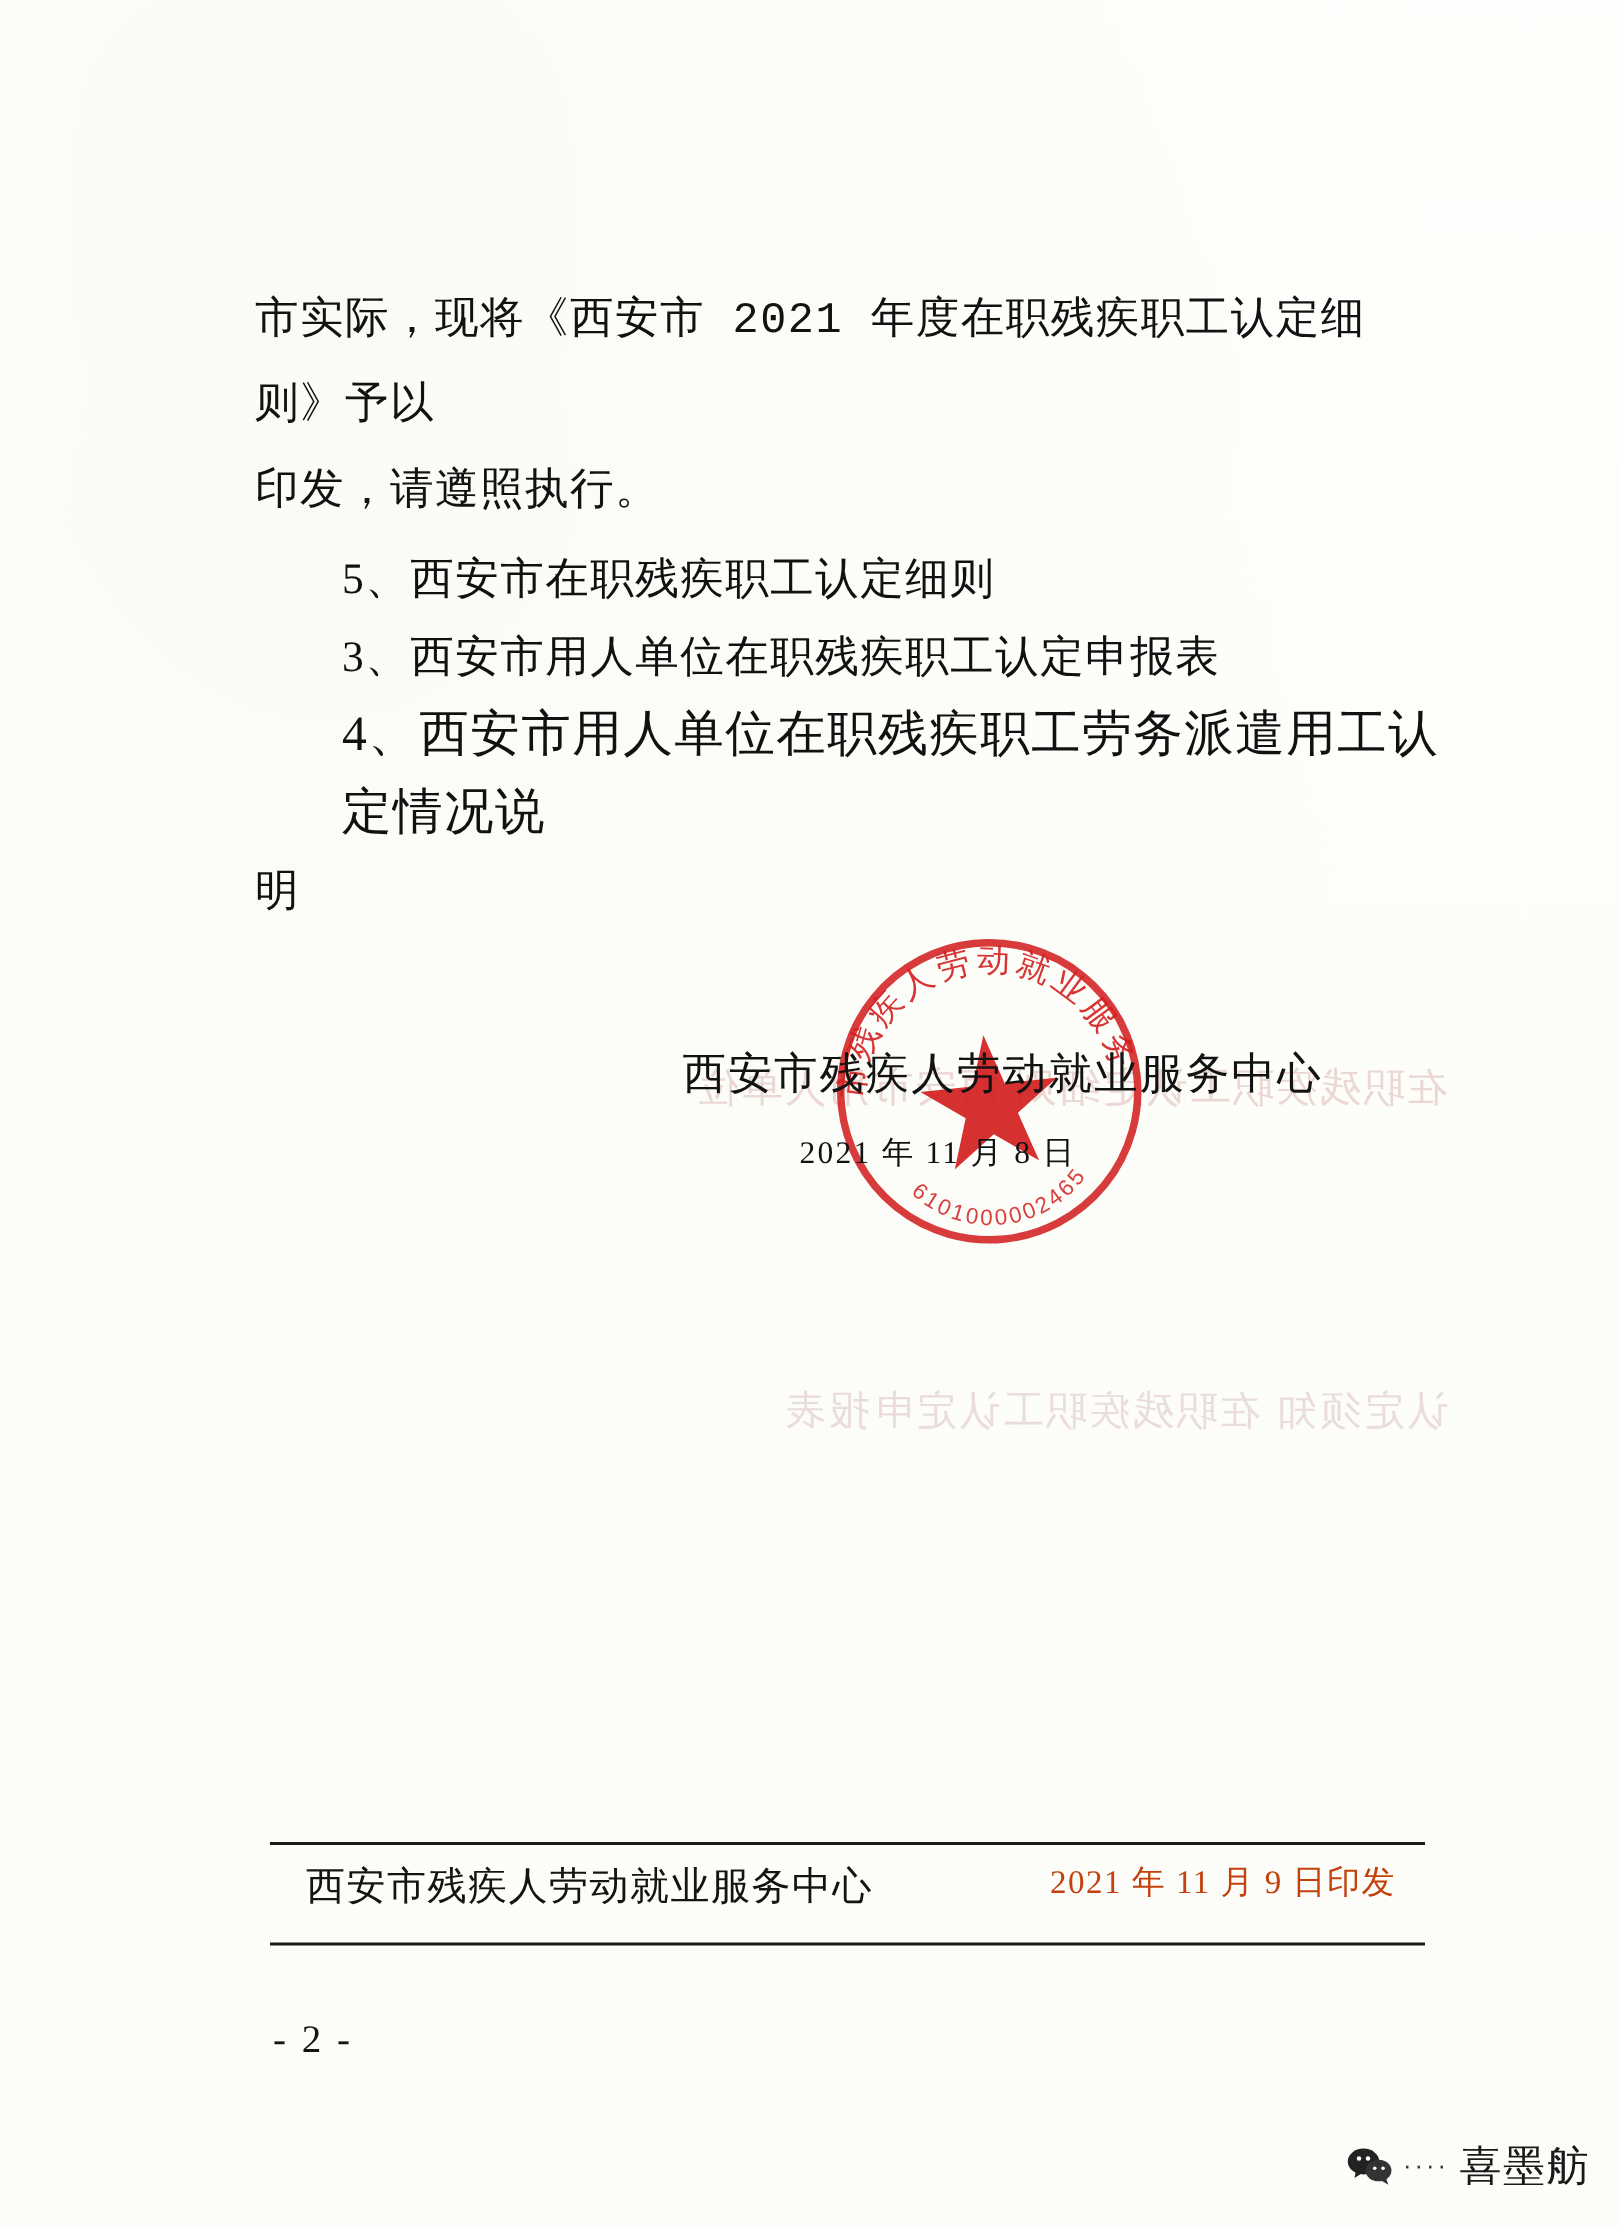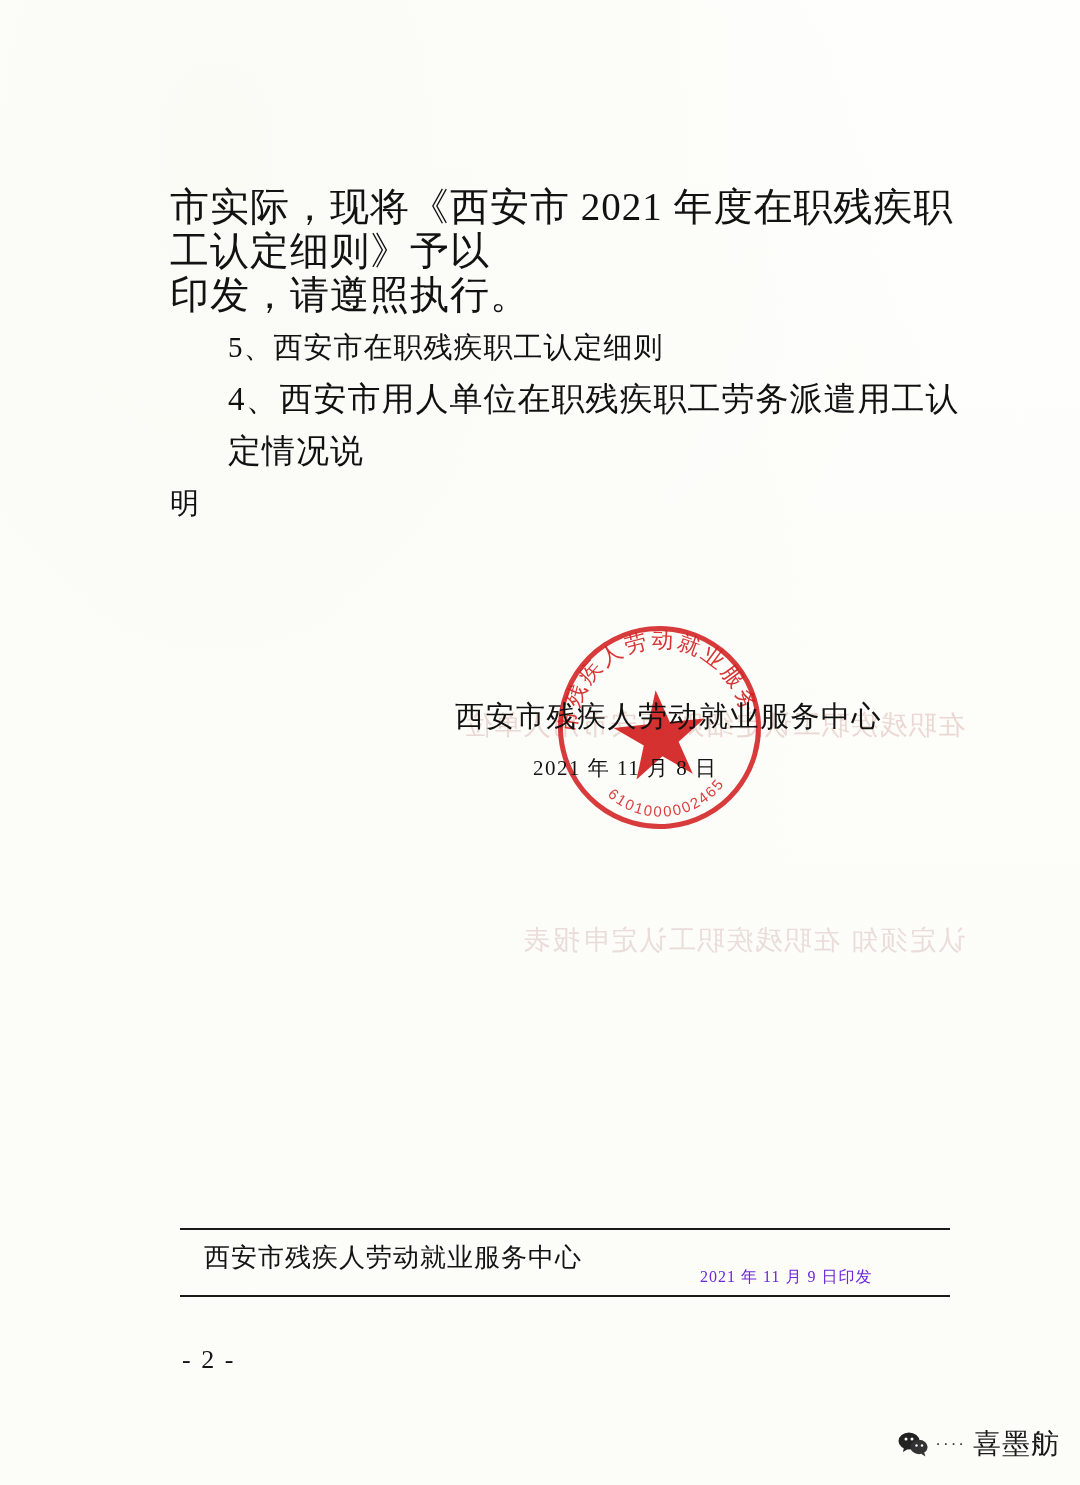--- a/index.html
+++ b/index.html
@@ -33,25 +33,25 @@
   }
 
   .doc-body {
     position: absolute;
     left: 170px;
     top: 185px;
     width: 790px;
   }
 
   .para {
-    font-size: 39px;
-    line-height: 44px;
+    font-size: 29px;
+    line-height: 57px;
     letter-spacing: 1px;
     color: #121212;
-    font-family: Liberation Serif, serif;
+    font-family: Liberation Mono, monospace;
   }
 
   .para-lead {
     text-indent: 0;
   }
 
   .attach-label {
     margin-top: 58px;
     margin-left: 58px;
     font-size: 29px;
@@ -149,24 +149,23 @@
     left: 204px;
     top: 1240px;
     font-size: 26px;
     letter-spacing: 1px;
     color: #141414;
   }
   .footer-right {
     position: absolute;
     left: 700px;
     top: 1240px;
-    font-size: 16px;
-    letter-spacing: 1px;
-    color: #6d28d9;
-    margin-top: 27px;
+    font-size: 22px;
+    letter-spacing: 1px;
+    color: #c2410c;
   }
 
   .page-number {
     position: absolute;
     left: 182px;
     top: 1345px;
     font-size: 26px;
     letter-spacing: 2px;
     color: #141414;
   }
@@ -208,20 +207,21 @@
   <div class="ghost ghost-a">在职残疾职工认定细则 西安市用人单位</div>
   <div class="ghost ghost-b">认定须知 在职残疾职工认定申报表</div>
 
   <div class="doc-body">
     <div class="para para-lead">市实际，现将《西安市 2021 年度在职残疾职工认定细则》予以</div>
     <div class="para">印发，请遵照执行。</div>
 
 
     <div class="attach-list">
       <div class="attach-item">5、西安市在职残疾职工认定细则</div>
+      <div class="attach-item">3、西安市用人单位在职残疾职工认定申报表</div>
       <div class="attach-item-wrap">4、西安市用人单位在职残疾职工劳务派遣用工认定情况说</div>
       <div class="attach-cont">明</div>
     </div>
   </div>
 
   <div class="seal">
     <svg width="215" height="215" viewBox="0 0 215 215" xmlns="http://www.w3.org/2000/svg">
       <g transform="rotate(-6 107.5 107.5)">
         <circle cx="107.5" cy="107.5" r="99" fill="none" stroke="#d32020" stroke-width="5" opacity="0.88"></circle>
         <path id="sealTopArc" d="M 23,112 A 84.5,84.5 0 0 1 192,112" fill="none"></path>

